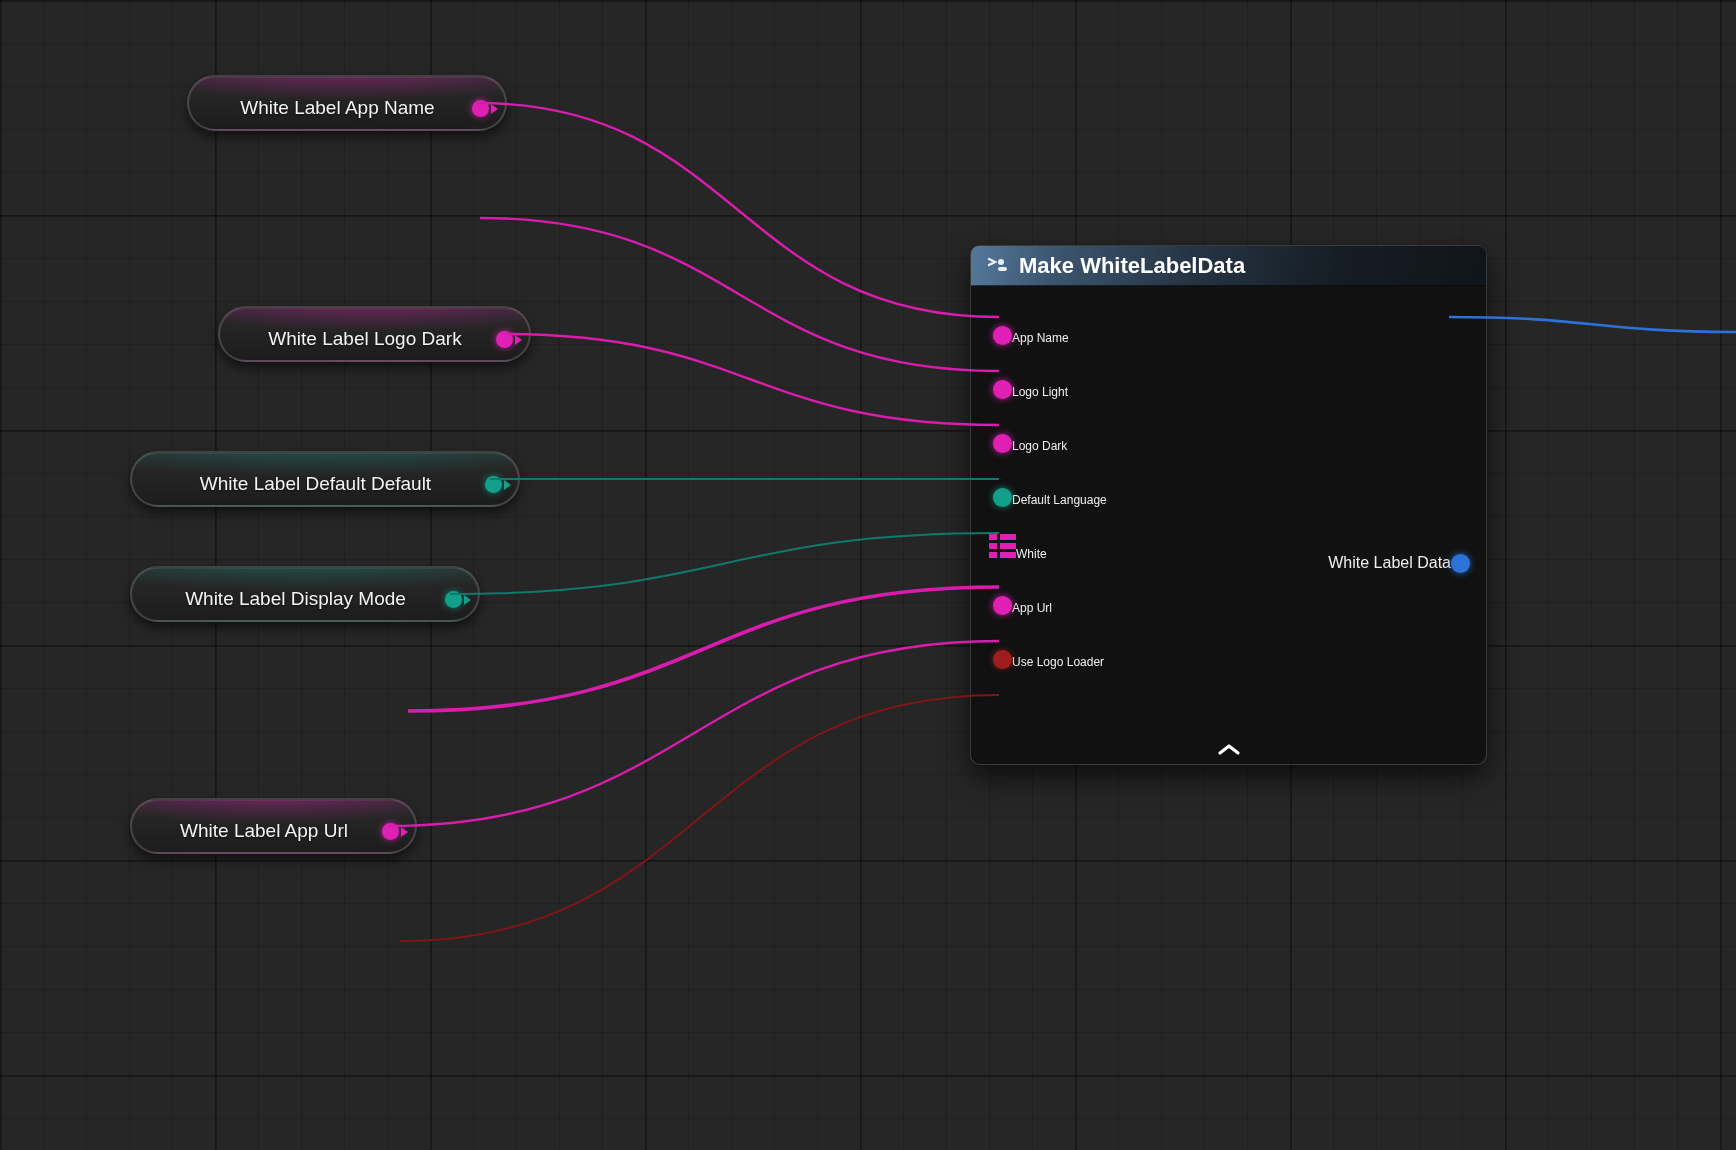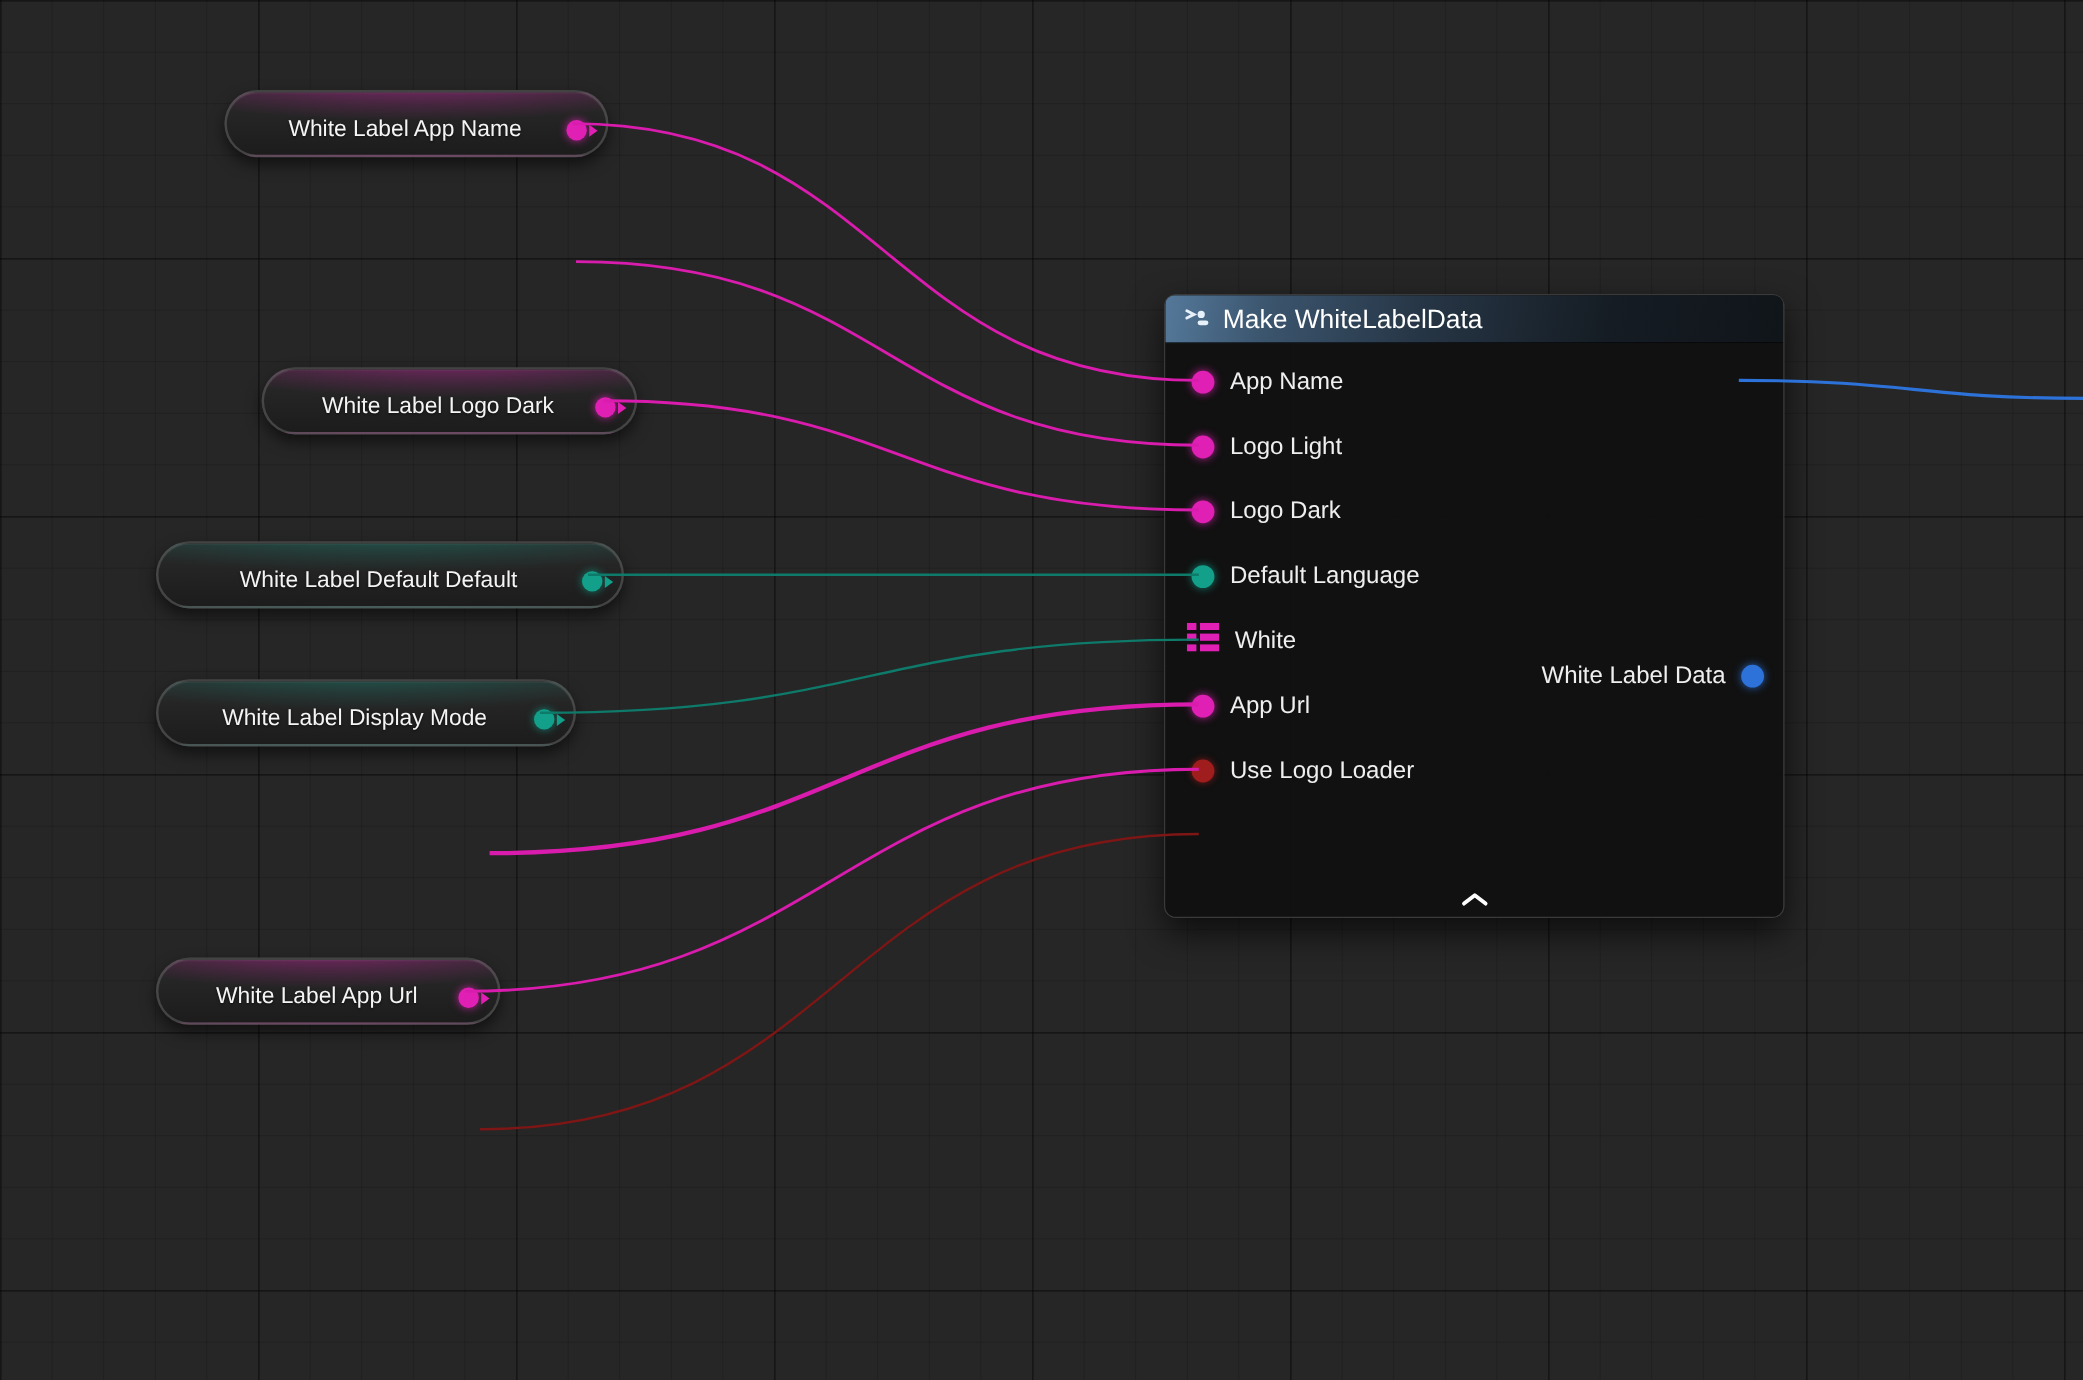--- a/index.html
+++ b/index.html
@@ -59,27 +59,27 @@
     position:absolute; left:970px; top:245px; width:517px; height:520px; z-index:4;
     background:rgba(17,17,17,0.96); border-radius:10px;
     border:1.5px solid rgba(120,120,120,0.40);
     box-shadow:0 12px 28px rgba(0,0,0,0.65);
   }
   .node-header {
     height:40px; border-radius:8px 8px 0 0;
     display:flex; align-items:center; gap:10px; padding:0 14px;
     background:linear-gradient(100deg,#55799B 0%, #3C566F 16%, #263545 42%, #151C23 72%, #10151A 100%);
     border-bottom:1px solid rgba(0,0,0,0.6);
-    color:#fff; font-size:22px; font-weight:normal;
+    color:#fff; font-size:22px; font-weight:bold;
   }
   .pin-rows { padding-top:5px; }
-  .pin-row { height:54px; display:flex; align-items:center; gap:13px; padding-left:22px; color:#efefef; font-size:20px; }
+  .pin-row { height:54px; display:flex; align-items:flex-end; padding-left:22px; color:#efefef; font-size:12px; }
   .out-row {
     position:absolute; top:290px; right:16px; height:54px;
-    display:flex; align-items:center; gap:13px; color:#efefef; font-size:20px;
+    display:flex; align-items:center; color:#efefef; font-size:16px;
   }
   .pin.in { width:19px; height:19px; }
   .collapse-btn {
     position:absolute; bottom:4px; left:50%; transform:translateX(-50%);
     width:44px; height:22px; display:flex; align-items:center; justify-content:center; cursor:pointer;
   }
 </style>
 </head>
 <body>
 

